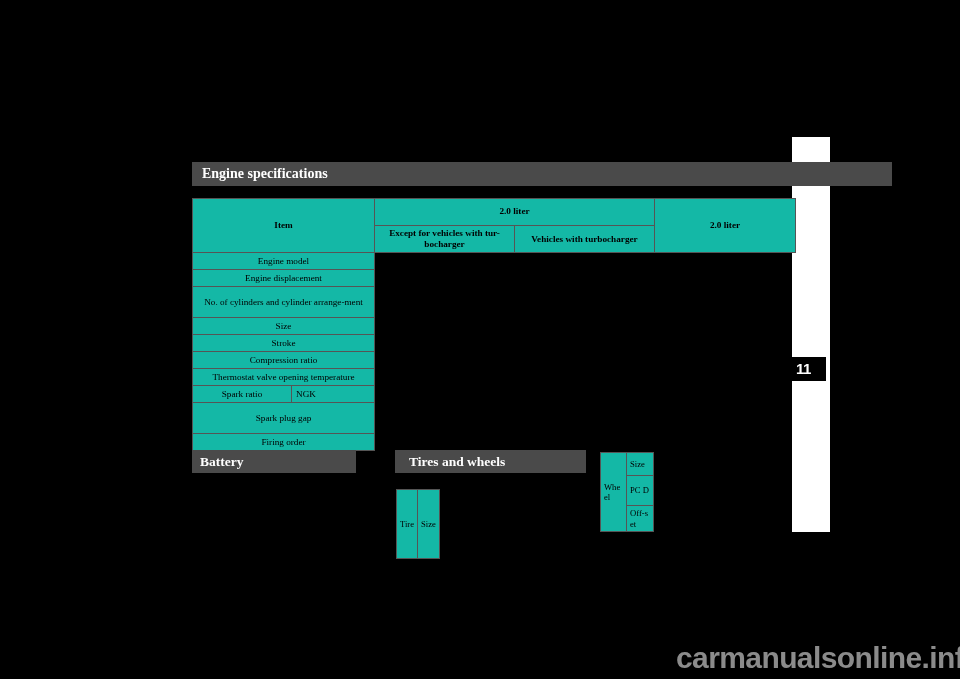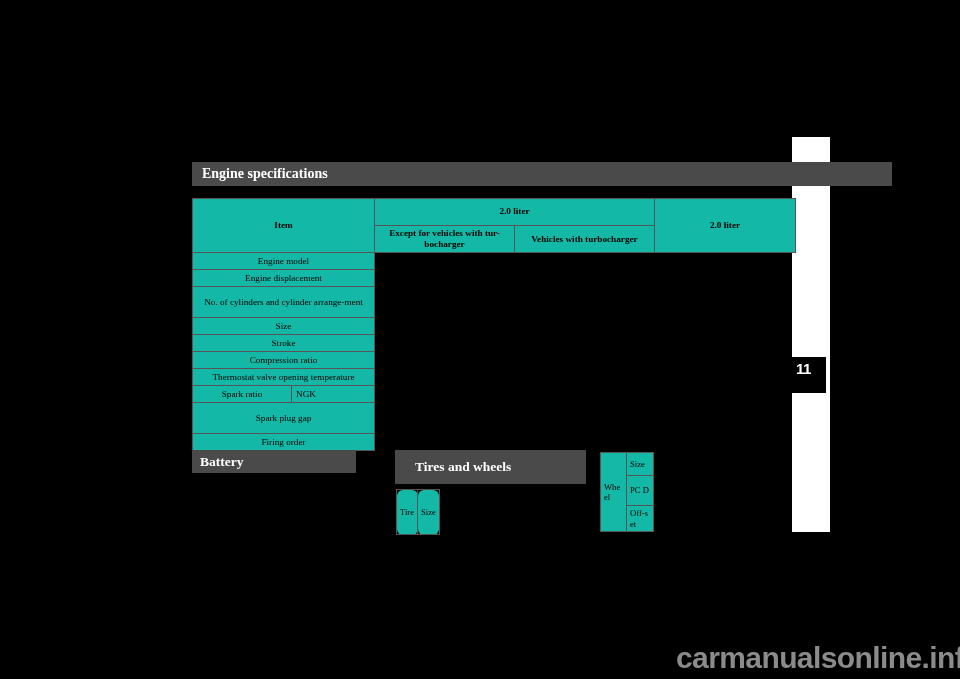--- a/index.html
+++ b/index.html
@@ -24,21 +24,21 @@
     top: 137px;
     width: 38px;
     height: 395px;
     background: #ffffff;
   }
   .chapter-tab {
     position: absolute;
     left: 790px;
     top: 357px;
     width: 36px;
-    height: 36px;
+    height: 24px;
     background: #000000;
     color: #ffffff;
     font-family: "Liberation Sans", sans-serif;
     font-weight: bold;
     font-size: 15px;
     line-height: 24px;
     text-align: left;
     padding-left: 6px;
     box-sizing: border-box;
     letter-spacing: -0.5px;
@@ -70,23 +70,23 @@
     top: 450px;
     width: 164px;
     height: 23px;
     font-size: 13.5px;
     padding-left: 8px;
   }
   #bar-tires {
     left: 395px;
     top: 450px;
     width: 191px;
-    height: 34px;
+    height: 23px;
     font-size: 13.5px;
-    padding-left: 20px;
+    padding-left: 14px;
   }
 
   
   .spec-table {
     position: absolute;
     border-collapse: collapse;
     background: transparent;
     font-size: 9.2px;
     line-height: 1.22;
   }
@@ -125,22 +125,21 @@
   
   #table-tire {
     left: 396px;
     top: 489px;
     font-size: 8.6px;
   }
   #table-tire td {
     height: 44px;
     text-align: left;
     vertical-align: middle;
-    padding: 0 3px;
-    border-radius: 6px;
+    padding: 12px 3px;
   }
 
   
   #table-wheel {
     left: 600px;
     top: 452px;
     font-size: 8.6px;
   }
   #table-wheel td {
     padding: 1px 3px;

